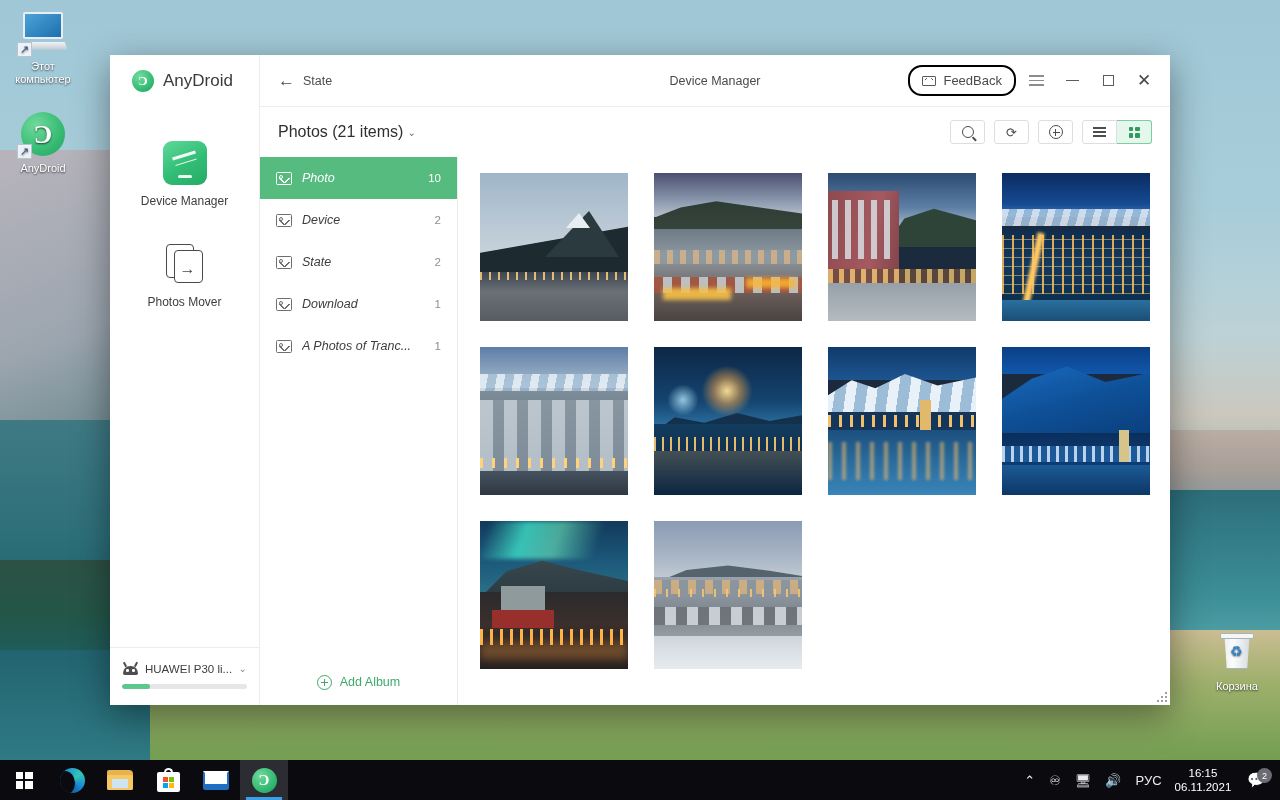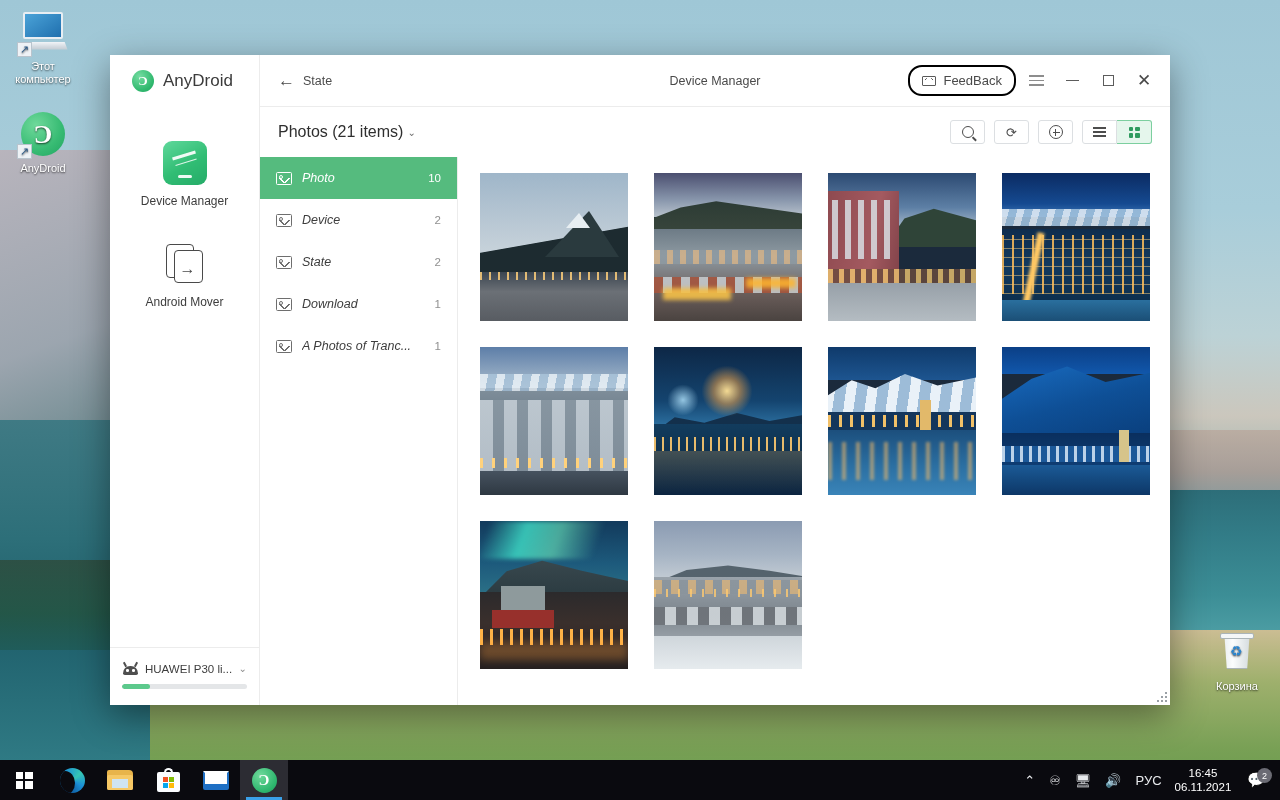--- a/index.html
+++ b/index.html
@@ -550,21 +550,21 @@
         </div>
         <div class="lbl">Device Manager</div>
       </div>
 
       <div class="rail-item mover-ic">
         <div class="box mover-ic">
           <div class="back"></div>
           <div class="front"></div>
           <div class="arr">→</div>
         </div>
-        <div class="lbl">Android Mover</div>
+        <div class="lbl">Photos Mover</div>
       </div>
 
       <div id="device-bar">
         <div id="device-row">
           <div class="droid-ic">
             <div class="a1"></div>
               <div class="a2"></div>
               <div class="head"></div>
           </div>
           <div id="device-name">HUAWEI P30 li...</div>
@@ -668,20 +668,24 @@
                 <span class="pic-ic"></span>
                 <span class="nm">Download</span>
                 <span class="cnt">1</span>
               </div>
               <div class="album">
                 <span class="pic-ic"></span>
                 <span class="nm">A Photos of Tranc...</span>
                 <span class="cnt">1</span>
               </div>
             </div>
+            <div id="add-album">
+              <span class="g-plus-green"></span>
+              <span>Add Album</span>
+            </div>
           </div>
 
           <div id="grid-wrap">
             <div id="grid">
               <div class="thumb t1">
                 <div class="sky"></div>
                   <div class="mid"></div>
                   <div class="peak"></div>
                 <div class="snow"></div>
                   <div class="fg"></div>
@@ -824,21 +828,21 @@
     <span class="ad-ic">Ɔ</span>
   </div>
 
   <div id="tray">
     <div class="tray-ic">⌃</div>
     <div class="tray-ic">♾</div>
     <div class="tray-ic">🖥</div>
     <div class="tray-ic">🔊</div>
     <div class="tray-ic">РУС</div>
     <div id="clock">
-      <div>16:45</div>
+      <div>16:15</div>
       <div>06.11.2021</div>
     </div>
     <div class="notif">
       <span style="font-size:15px;">💬</span>
       <span class="notif-badge">2</span>
     </div>
   </div>
 </div>
 
 </body></html>

